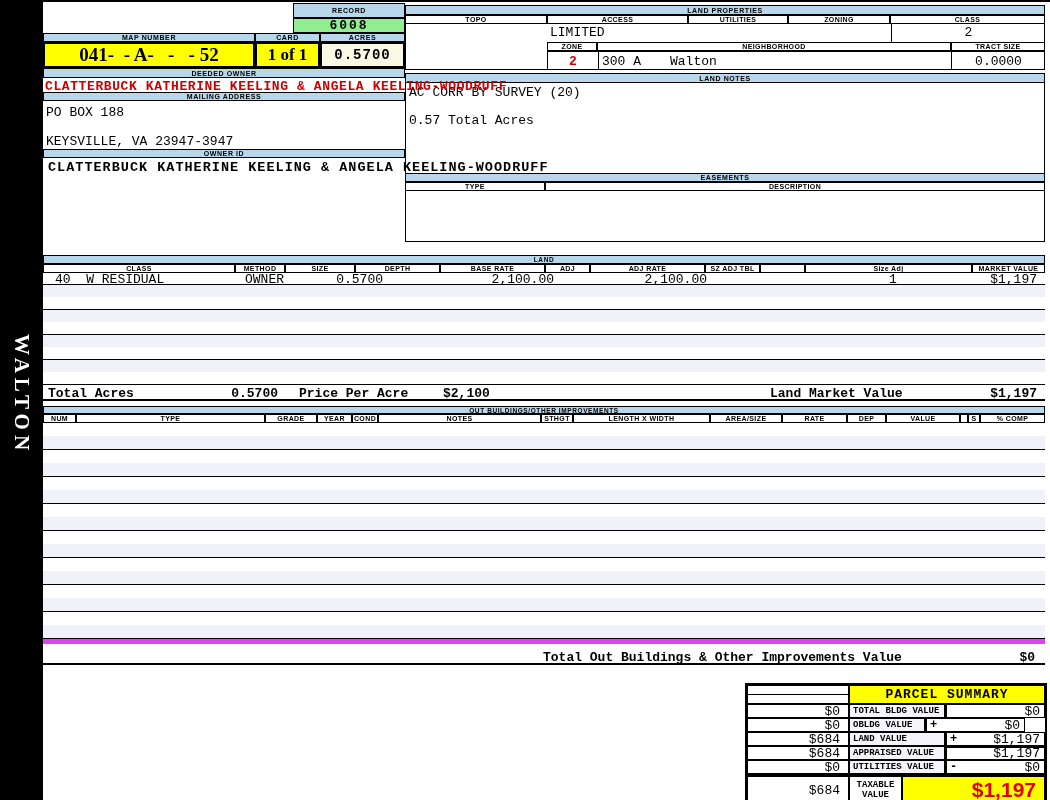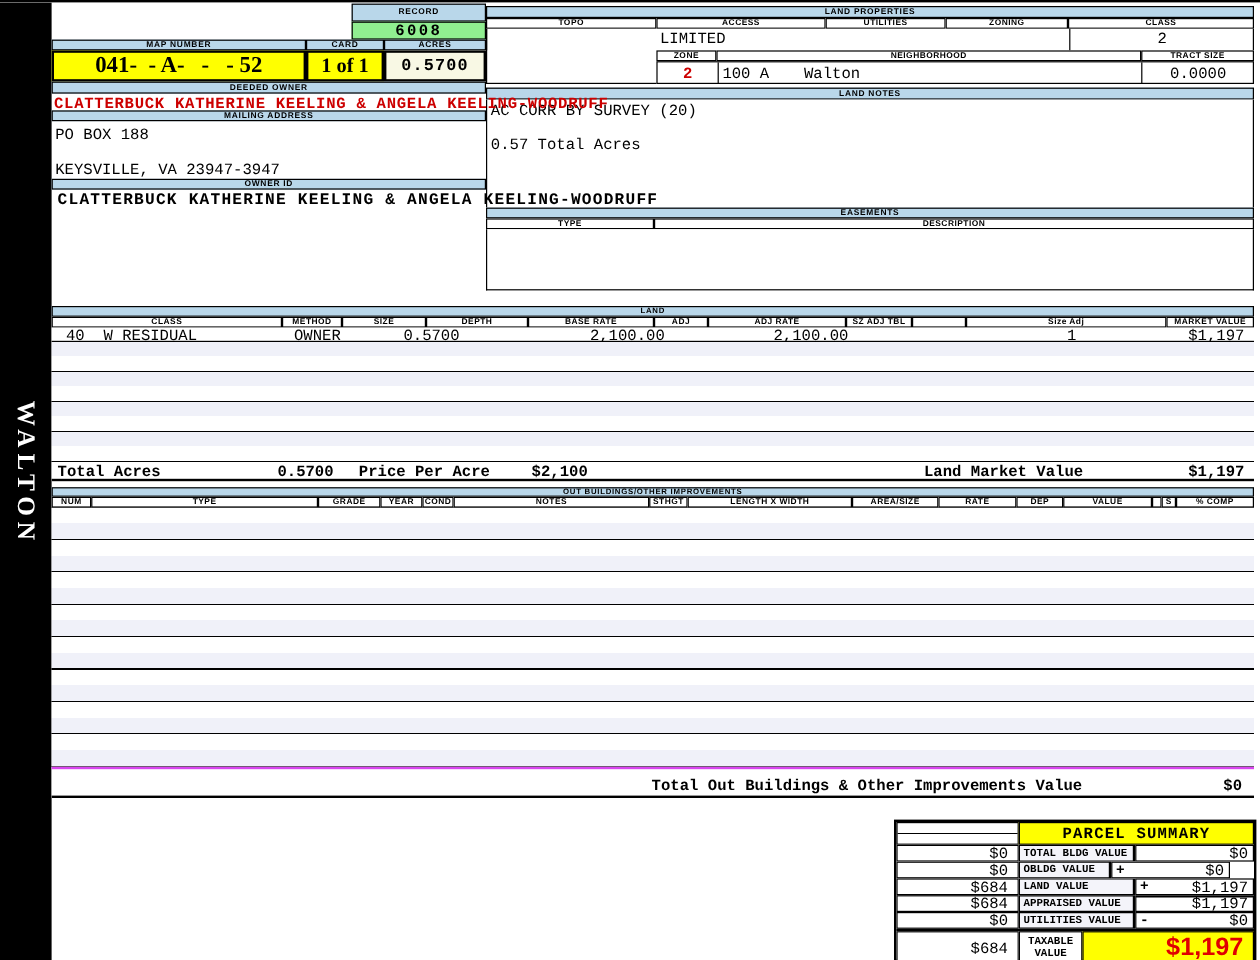--- a/index.html
+++ b/index.html
@@ -66,21 +66,21 @@
   </div>
   <div class="abs hrow" style="left:547px;top:40px;width:498px;height:9px;">
     <div class="hcell" style="width:50px;">ZONE</div>
     <div class="hcell" style="width:354px;">NEIGHBORHOOD</div>
     <div class="hcell" style="width:94px;">TRACT SIZE</div>
   </div>
   <div class="abs" style="left:547px;top:49px;width:498px;height:19px;border:1px solid #000;background:#fff;">
     <div class="abs monoB" style="left:0;top:2px;width:50px;text-align:center;color:var(--red);">2</div>
     <div class="abs" style="left:50px;top:0;width:1px;height:18px;background:#000;"></div>
     <div class="abs" style="left:403px;top:0;width:1px;height:18px;background:#000;"></div>
-    <div class="abs mono" style="left:54px;top:2px;">100 A</div>
+    <div class="abs mono" style="left:54px;top:2px;">300 A</div>
     <div class="abs mono" style="left:122px;top:2px;">Walton</div>
     <div class="abs mono" style="left:404px;top:2px;width:93px;text-align:center;">0.0000</div>
   </div>
   <div class="abs" style="left:405px;top:22px;width:1px;height:46px;background:#000;"></div>
   <div class="abs" style="left:405px;top:67px;width:142px;height:1px;background:#000;"></div>
 
   <div class="abs bar" style="left:43px;top:66px;width:362px;height:10px;">DEEDED OWNER</div>
   <div class="abs monoB" style="left:45px;top:77px;letter-spacing:.6px;color:var(--red);z-index:6;">CLATTERBUCK KATHERINE KEELING &amp; ANGELA KEELING-WOODRUFF</div>
   <div class="abs bar" style="left:43px;top:90px;width:362px;height:9px;">MAILING ADDRESS</div>
   <div class="abs mono" style="left:46px;top:103px;">PO BOX 188</div>
@@ -146,21 +146,21 @@
     <div class="hcell" style="width:137px;">LENGTH X WIDTH</div>
     <div class="hcell" style="width:72px;">AREA/SIZE</div>
     <div class="hcell" style="width:65px;">RATE</div>
     <div class="hcell" style="width:39px;">DEP</div>
     <div class="hcell" style="width:74px;">VALUE</div>
     <div class="hcell" style="width:8px;"></div>
     <div class="hcell" style="width:12px;">S</div>
     <div class="hcell" style="width:65px;">% COMP</div>
   </div>
   <div class="abs stripeOut" style="left:43px;top:421px;width:1002px;height:216px;"></div>
-  <div class="abs" style="left:43px;top:637px;width:1002px;height:26px;background:#fff;border-top:2px solid #d946ef;border-bottom:2px solid #000;">
+  <div class="abs" style="left:43px;top:637px;width:1002px;height:26px;background:#fff;border-top:5px solid #d946ef;border-bottom:2px solid #000;">
     <div class="abs monoB" style="left:500px;top:6px;">Total Out Buildings &amp; Other Improvements Value</div>
     <div class="abs monoB" style="right:10px;top:6px;">$0</div>
   </div>
 
   <div class="abs" style="left:745px;top:681px;width:302px;height:118px;border:2px solid #000;background:#fff;">
     <div class="sumrow" style="height:19px;">
       <div class="sumcell" style="width:102px;background:linear-gradient(#fff 8px,#000 8px,#000 9px,#fff 9px);"></div>
       <div class="sumcell" style="width:196px;background:var(--yel);justify-content:center;font:bold 13px 'Liberation Mono',monospace;letter-spacing:1px;">PARCEL SUMMARY</div>
     </div>
     <div class="sumrow" style="height:14px;">

